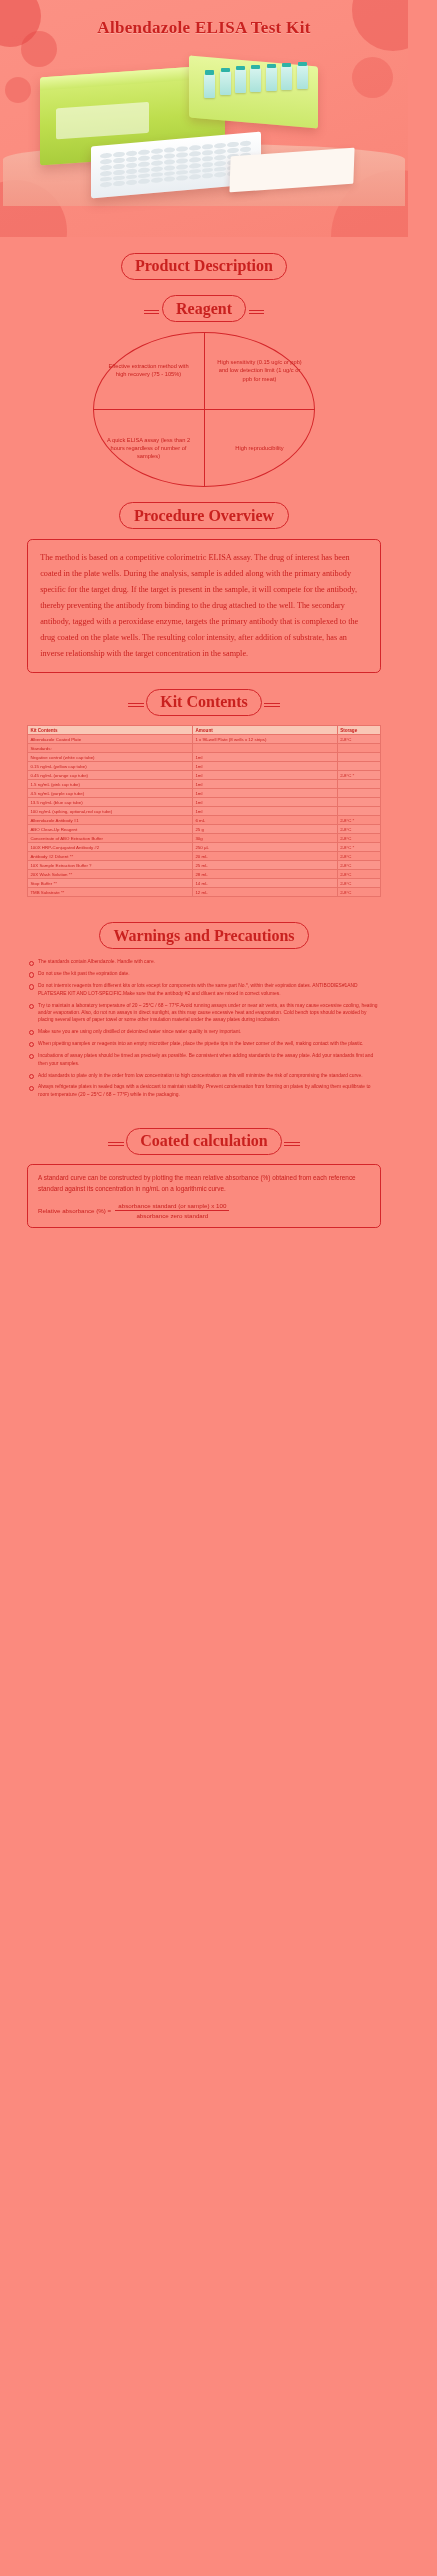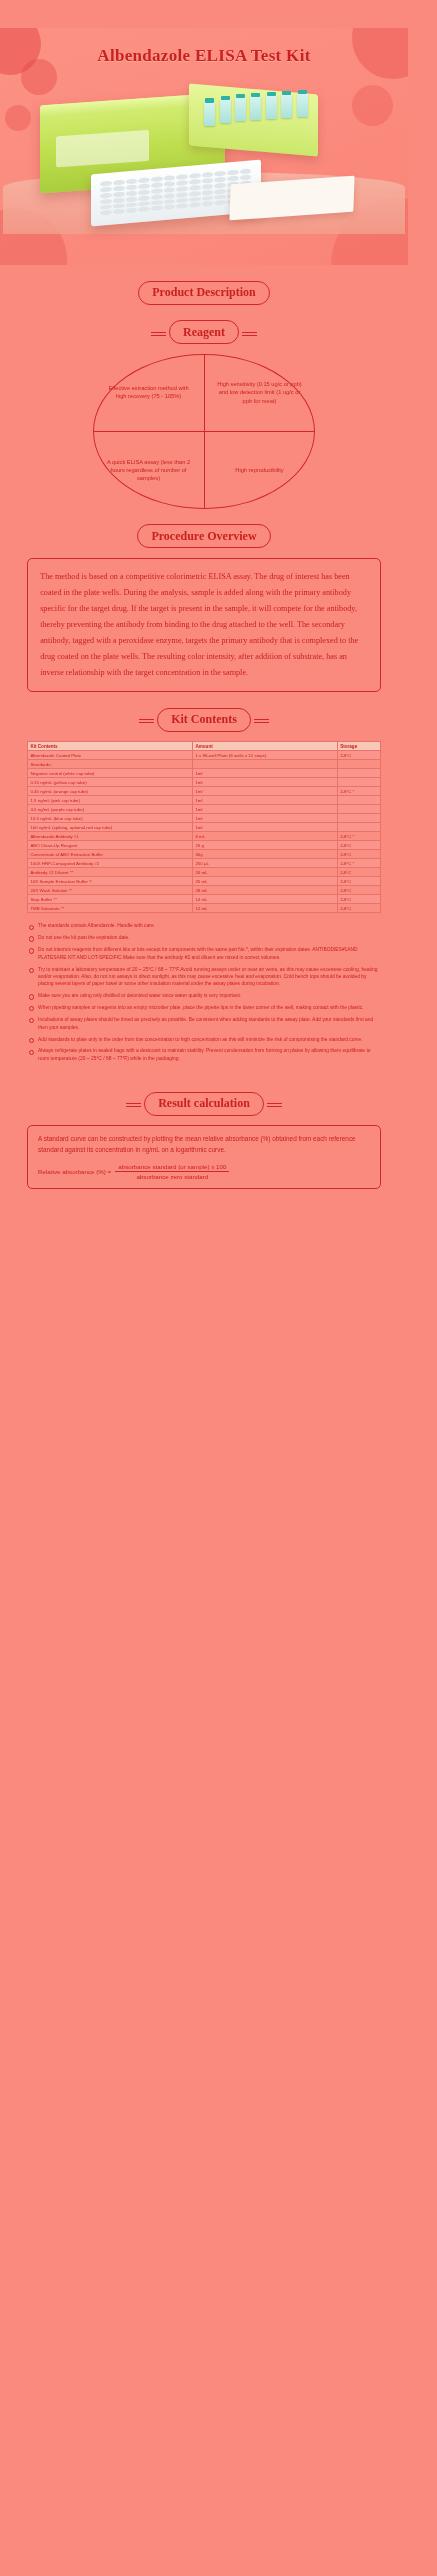--- a/index.html
+++ b/index.html
@@ -3,21 +3,21 @@
 <meta charset="utf-8">
 <style>
   * { box-sizing: border-box; }
   html, body { margin:0; padding:0; }
   body {
     width:438px;
     background:#fb8a7e;
     font-family:"Liberation Sans", sans-serif;
     color:#d4262a;
   }
-  .page { width:408px; position:relative; overflow:hidden;margin-top:28px; }
+  .page { width:408px; position:relative; overflow:hidden; }
 
   
   .hero {
     position:relative;
     height:237px;
     background:linear-gradient(160deg,#fb9184 0%,#fb8d80 40%,#f98477 100%);
     overflow:hidden;
   }
   .hero-blobs { position:absolute; inset:0; }
   .blob { position:absolute; border-radius:50%; background:rgba(255,120,110,.55); }
@@ -112,21 +112,21 @@
   .heading-wrap { text-align:center; margin:15.5px 0 9.3px; position:relative; }
   .pill {
     display:inline-block;
     position:relative;
     padding:3.6px 13.4px;
     border:1px solid #d4262a;
     border-radius:14.4px;
     background:#fb8a7e;
     font-family:"Liberation Serif", serif;
     font-weight:bold;
-    font-size:12px;
+    font-size:16px;
     color:#c9211f;
   }
   .dash-stack { display:inline-block; vertical-align:middle; }
   .dash-stack span { display:block; width:15.5px; border-top:1px solid #d4262a; margin:2.1px 0; }
 
   
   .desc-box {
     border:1px solid #d4262a;
     border-radius:5.2px;
     padding:11.3px 13.4px;
@@ -486,39 +486,42 @@
               <td>2-8°C</td>
             </tr>
           </tbody>
       </table>
     </div>
   </div>
 
   <div class="spacer"></div>
 
   <div class="sec">
+    <div class="heading-wrap">
+      <span class="pill">Warnings and Precautions</span>
+    </div>
     <ul class="warn-list" id="warn-list">
         <li>The standards contain Albendazole. Handle with care.</li>
         <li>Do not use the kit past the expiration date.</li>
         <li>Do not intermix reagents from different kits or lots except for components with the same part No.*, within their expiration dates. ANTIBODIES#1AND PLATESARE KIT AND LOT-SPECIFIC.Make sure that the antibody #2 and diluent are mixed in correct volumes.</li>
         <li>Try to maintain a laboratory temperature of 20 ~ 25°C / 68 ~ 77°F.Avoid running assays under or near air vents, as this may cause excessive cooling, heating and/or evaporation. Also, do not run assays in direct sunlight, as this may cause excessive heat and evaporation. Cold bench tops should be avoided by placing several layers of paper towel or some other insulation material under the assay plates during incubation.</li>
         <li>Make sure you are using only distilled or deionized water since water quality is very important.</li>
         <li>When pipetting samples or reagents into an empty microtiter plate, place the pipette tips in the lower corner of the well, making contact with the plastic.</li>
         <li>Incubations of assay plates should be timed as precisely as possible. Be consistent when adding standards to the assay plate. Add your standards first and then your samples.</li>
         <li>Add standards to plate only in the order from low concentration to high concentration as this will minimize the risk of compromising the standard curve.</li>
         <li>Always refrigerate plates in sealed bags with a desiccant to maintain stability. Prevent condensation from forming on plates by allowing them equilibrate to room temperature (20 ~ 25°C / 68 ~ 77°F) while in the packaging.</li>
       </ul>
   </div>
 
   <div class="spacer"></div>
 
   <div class="sec">
     <div class="heading-wrap">
       <span class="dash-stack"><span></span><span></span></span>
-      <span class="pill">Result calculation</span>
+      <span class="pill">Coated calculation</span>
       <span class="dash-stack"><span></span><span></span></span>
     </div>
     <div class="calc-box">
       <div class="calc-text">A standard curve can be constructed by plotting the mean relative absorbance (%) obtained from each reference standard against its concentration in ng/mL on a logarithmic curve.</div>
       <div class="formula">
         <span>Relative absorbance (%) =</span>
         <span class="frac">
           <span class="num">absorbance standard (or sample) x 100</span>
           <span class="den">absorbance zero standard</span>
         </span>

